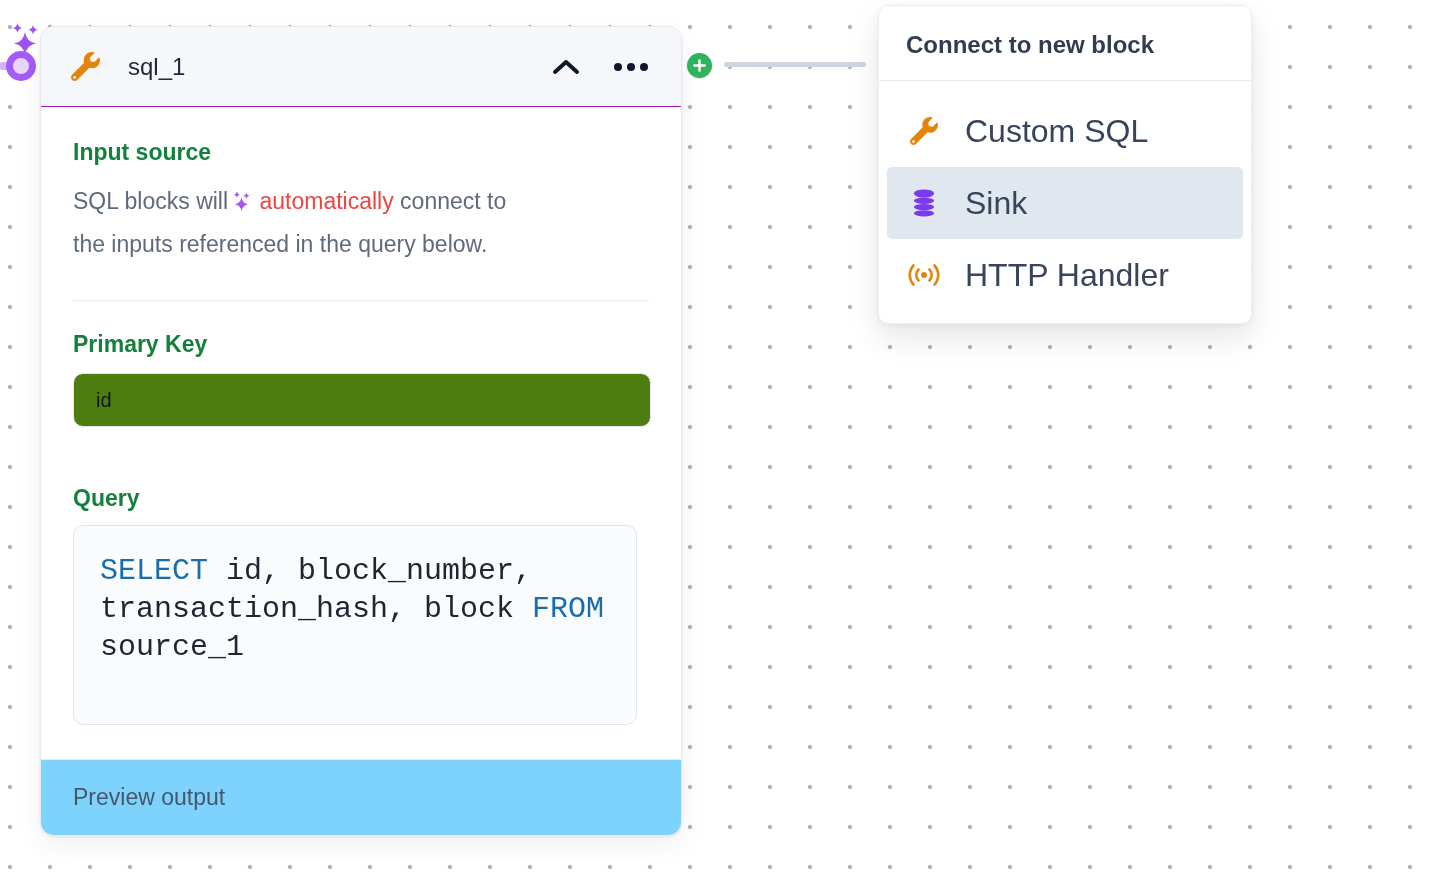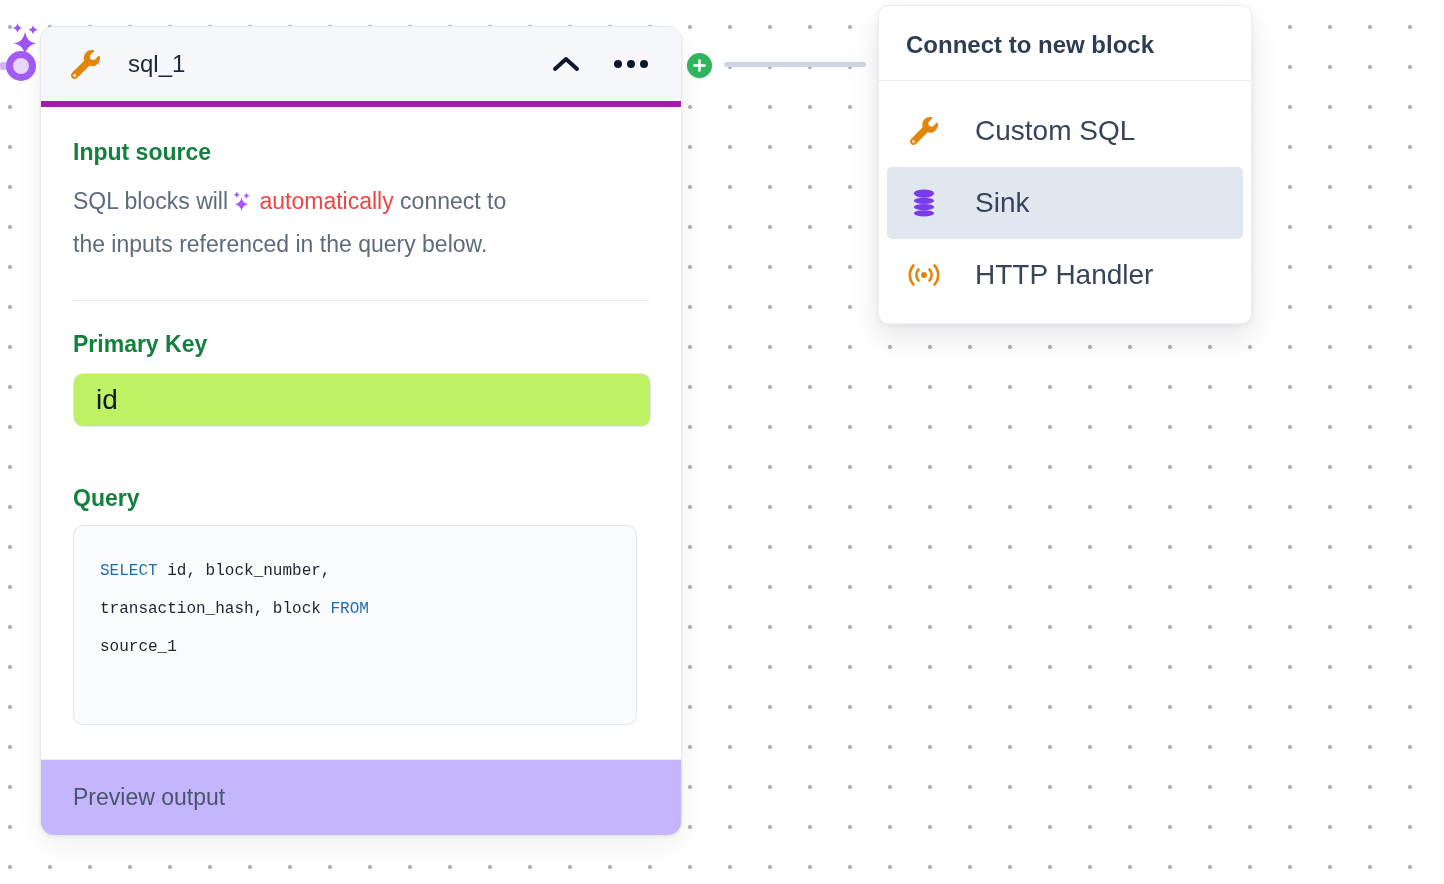--- a/index.html
+++ b/index.html
@@ -21,61 +21,61 @@
     background:#ffffff;
     border:1px solid #e7e9ef;
     border-radius:14px;
     box-shadow:0 1px 3px rgba(16,24,40,.07), 0 10px 28px rgba(16,24,40,.06);
     display:flex; flex-direction:column;
     overflow:hidden;
   }
   .node-header {
     height:80px; flex:0 0 80px;
     background:#f6f7fa;
-    border-bottom:6px solid #a21caf;
+    border-bottom:1px solid #a21caf;
     display:flex; align-items:center;
     padding:0 30px;
   }
   .node-title { margin-left:28px; font-size:24px; font-weight:500; color:#1f2937; }
   .header-actions { margin-left:auto; display:flex; align-items:center; gap:28px; }
   .icon-btn { background:none; border:none; cursor:pointer; display:flex; align-items:center; padding:2px; }
 
   .node-body { flex:1; padding:30px 32px 0; background:#ffffff; }
   .section-heading { font-size:23px; font-weight:600; color:#15803d; line-height:30px; }
   .desc {
     margin-top:14px; font-size:23px; line-height:40px; color:#5e6b7d;
   }
   .ai-word { color:#ef4444; }
   .inline-sparkle { vertical-align:-3px; margin:0 1px 0 3px; }
   .divider { border:none; border-top:1px solid #e6e9ef; margin-top:36px; }
 
   .field-block { margin-top:28px; }
   .text-input {
     margin-top:14px; width:578px; height:54px;
     border:1.5px solid #e3e7ee; border-radius:10px;
-    padding:0 22px; font-size:28px; color:#111827;
+    padding:0 22px; font-size:20px; color:#111827;
     font-family:"Liberation Sans", sans-serif;
-    background:#bef264; outline:none; display:block;
+    background:#4d7c0f; outline:none; display:block;
   }
 
   .code-block {
     margin-top:12px; width:564px; height:200px;
     background:#fafbfd;
     border:1px solid #dfe6ef; border-radius:10px;
     padding:26px 26px;
     font-family:"Liberation Mono","DejaVu Sans Mono",monospace;
-    font-size:16px; line-height:38px; color:#1f2430;
+    font-size:30px; line-height:38px; color:#1f2430;
     cursor:text;
   }
   .code-line { white-space:pre; }
   .kw { color:#1a6dad; }
 
   .node-footer {
     flex:0 0 76px;
-    background:#c4b5fd;
+    background:#7dd3fc;
     border-top:1px solid #e9ebf1;
     display:flex; align-items:center;
     padding:0 32px;
     font-size:23px; color:#47566b;
     cursor:pointer;
   }
 
   
   .port-sparkles { position:absolute; left:8px; top:22px; }
   .port-stub { position:absolute; left:0px; top:62px; width:9px; height:8px; background:#d3b4f8; border-radius:2px; }
@@ -105,22 +105,22 @@
     box-shadow:0 14px 30px rgba(16,24,40,.10), 0 2px 6px rgba(16,24,40,.05);
   }
   .menu-header {
     padding:25px 27px 21px;
     font-size:24px; font-weight:700; color:#2e3d52;
     border-bottom:1px solid #e9ebf1;
   }
   .menu-list { padding:14px 8px 12px; }
   .menu-item {
     height:72px; display:flex; align-items:center;
-    padding-left:20px; gap:34px;
-    font-size:28px; color:#36455a;
+    padding-left:20px; gap:24px;
+    font-size:32px; color:#36455a;
     border-radius:5px; cursor:pointer;
   }
   .menu-item.selected { background:#e1e7ef; }
   .menu-item .mi-icon { width:34px; display:flex; justify-content:center; }
 </style>
 </head>
 <body>
 
 <span class="port-sparkles">
   <svg width="34" height="34" viewBox="0 0 34 34" fill="#a152f3">

